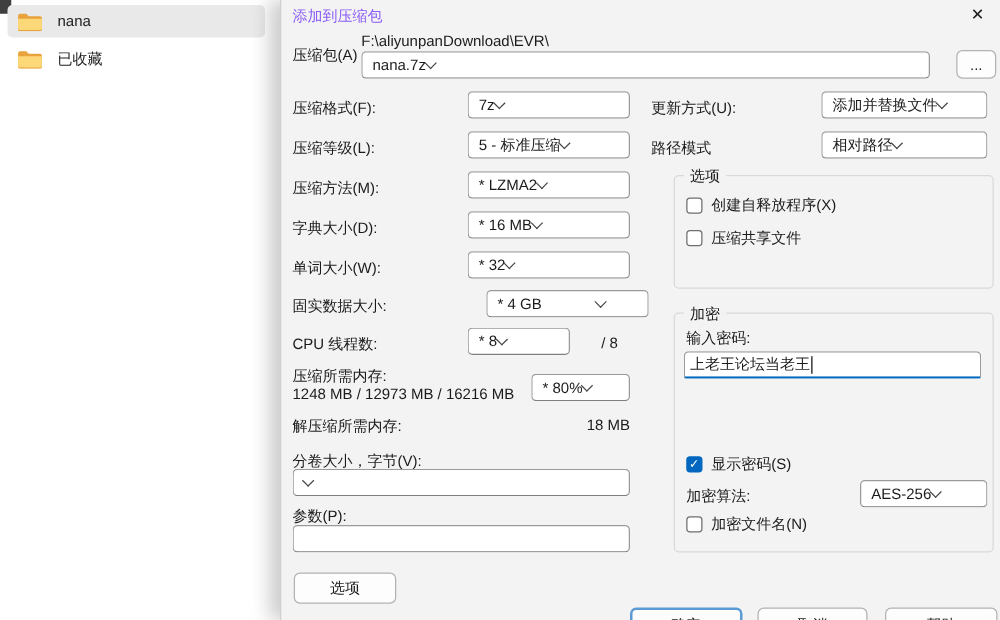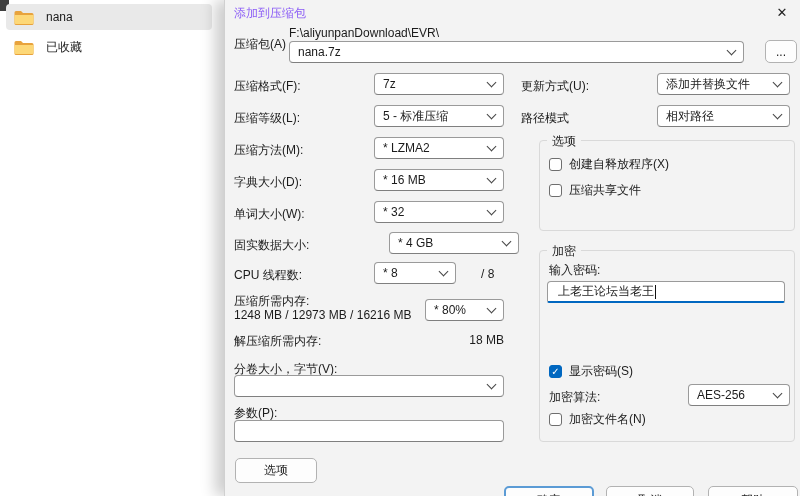--- a/index.html
+++ b/index.html
@@ -9,24 +9,24 @@
   
   .corner{position:absolute;left:0;top:0;width:9px;height:11px;background:#3f3f3f;}
   .folder-row{position:absolute;left:6px;width:206px;height:26px;display:flex;align-items:center;gap:12px;padding-left:8px;box-sizing:border-box;border-radius:4px;font-size:12px;}
   .folder-row.selected{background:#e9e9e9;}
   
   #dialog{position:absolute;left:224px;top:0;width:576px;height:496px;background:#f3f3f3;
           border-left:1px solid #d0d0d0;box-shadow:-9px 0 14px rgba(0,0,0,0.20);}
   .dlg-title{position:absolute;left:9px;top:5px;font-size:12px;color:#8b5cf6;}
   .close-btn{position:absolute;left:542px;top:0;width:30px;height:24px;display:flex;align-items:center;justify-content:center;font-size:13px;color:#222;cursor:pointer;}
   .combo{position:absolute;height:22px;background:#fff;border:1px solid #9a9a9a;border-bottom-color:#7f7f7f;border-radius:4px;
-         display:flex;align-items:center;justify-content:space-between;padding:0 8px;box-sizing:border-box;font-size:12px;color:#1b1b1b;}
+         display:flex;align-items:center;padding:0 8px;box-sizing:border-box;font-size:12px;color:#1b1b1b;}
   .chev{width:6px;height:6px;border-right:1.5px solid #454545;border-bottom:1.5px solid #454545;transform:rotate(45deg);margin-top:-3px;flex:0 0 auto;}
   .textinput{position:absolute;height:22px;background:#fff;border:1px solid #9a9a9a;border-bottom-color:#7f7f7f;border-radius:4px;box-sizing:border-box;
-         display:flex;align-items:center;padding:0 10px;font-size:12px;}
+         display:flex;align-items:center;padding:0 4px;font-size:12px;}
   .pwd{border-bottom:2px solid #0067c0;border-radius:4px 4px 2px 2px;}
   .caret{display:inline-block;width:1px;height:14px;background:#111;margin-left:1px;}
   .group{position:absolute;border:1px solid #d9d9d9;border-radius:4px;}
   .group-title{position:absolute;background:#f3f3f3;padding:0 5px;font-size:12px;color:#1b1b1b;}
   .cbrow{position:absolute;display:flex;align-items:center;gap:7px;font-size:12px;white-space:nowrap;}
   .cb{width:13px;height:13px;border:1px solid #6e6e6e;border-radius:3px;background:#fff;box-sizing:border-box;flex:0 0 auto;}
   .cb.checked{background:#0067c0;border-color:#0067c0;color:#fff;font-size:10px;line-height:12px;text-align:center;}
   .btn{position:absolute;background:#fdfdfd;border:1px solid #b2b2b2;border-radius:5px;display:flex;align-items:center;justify-content:center;font-size:12px;color:#1b1b1b;box-sizing:border-box;}
   .btn.primary{border:2px solid #5b9bd5;}
   .rightnum{position:absolute;font-size:12px;text-align:right;white-space:nowrap;}

